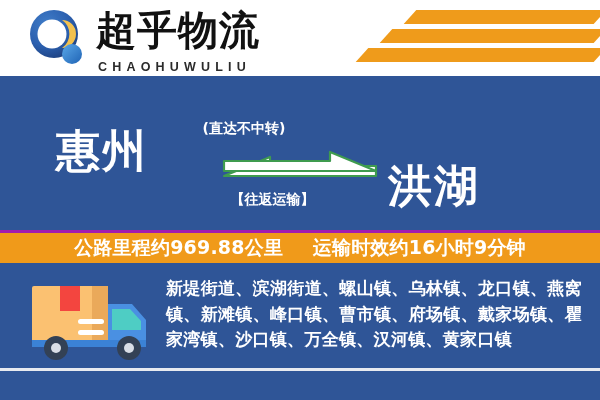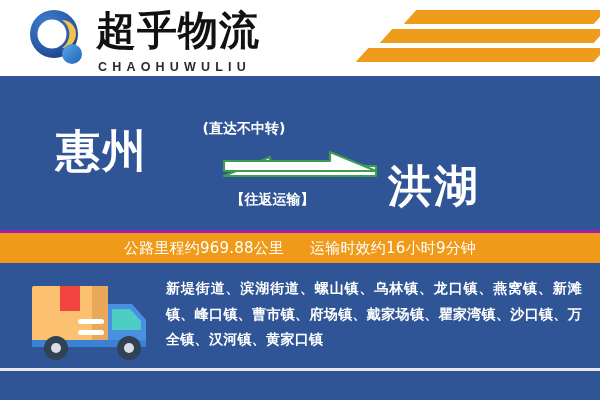--- a/index.html
+++ b/index.html
@@ -135,22 +135,22 @@
     position: absolute;
     left: 0; top: 233px;
     width: 600px; height: 30px;
     background: #f09a1a;
     display: flex;
     align-items: center;
     justify-content: center;
   }
   .info-text {
     font-family: "DejaVu Sans", "Liberation Sans", sans-serif;
-    font-size: 15px;
-    font-weight: normal;
+    font-size: 19px;
+    font-weight: bold;
     color: #ffffff;
     letter-spacing: 0.2px;
     white-space: nowrap;
     text-align: center;
   }
   .info-gap { display: inline-block; width: 16px; }
 
   
   .lower-panel {
     position: absolute;
@@ -170,21 +170,21 @@
     left: 26px; top: 278px;
     width: 132px; height: 86px;
   }
   .truck svg { display: block; }
 
   .towns {
     position: absolute;
     left: 166px; top: 276px;
     width: 416px;
     font-family: "DejaVu Sans", "Liberation Sans", sans-serif;
-    font-size: 14px;
+    font-size: 17px;
     font-weight: bold;
     color: #ffffff;
     line-height: 25.5px;
     letter-spacing: 0.3px;
     text-align: justify;
   }
 </style>
 </head>
 <body>
 

